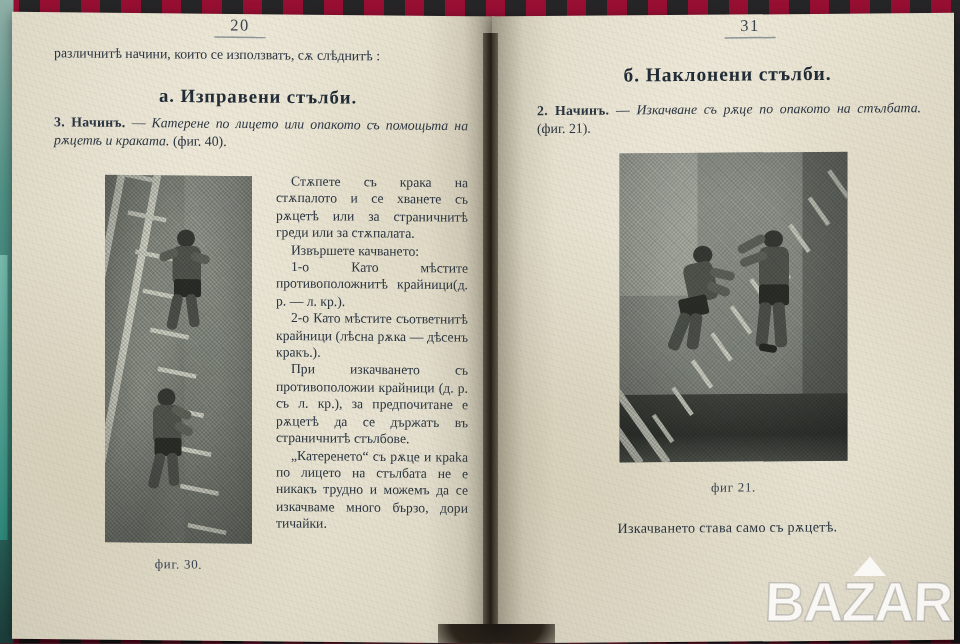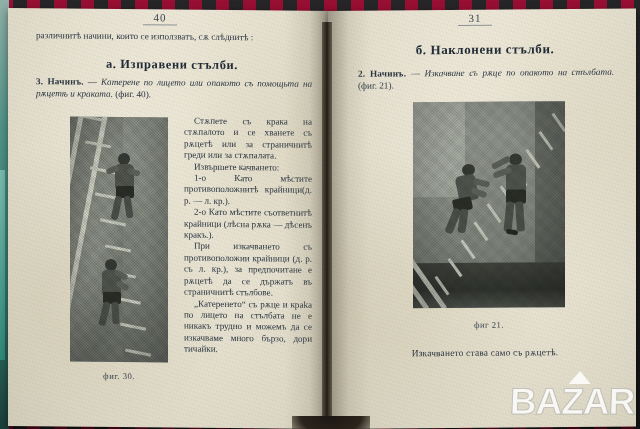--- a/index.html
+++ b/index.html
@@ -165,21 +165,21 @@
   <div class="fabric-dark"></div>
   <div class="teal-strip"></div>
   <div class="teal-strip2"></div>
 
   <div class="book">
 
     <div class="page page-left">
       <div class="grain"></div>
 
       <div class="pgnum" style="left:128px;top:2px;width:48px;">
-        <span>40</span>
+        <span>20</span>
         <span class="rule"></span>
       </div>
 
       <div class="col lead" style="left:28px;top:22px;width:272px;">различнитѣ начини, които се използватъ, сѫ слѣднитѣ :</div>
 
       <div class="col head" style="left:28px;top:48px;width:272px;">а. Изправени стълби.</div>
 
       <div class="col lead" style="left:28px;top:68px;width:276px;">
         <b>3. Начинъ.</b>
         <span>—</span>
@@ -242,21 +242,21 @@
         <p>При изкачването съ противоположии крайници (д. р. съ л. кр.), за предпочитане е рѫцетѣ да се държатъ въ страничнитѣ стълбове.</p>
         <p>„Катеренето“ съ рѫце и краka по лицето на стълбата не е никакъ трудно и можемъ да се изкачваме много бързо, дори тичайки.</p>
       </div>
 
       <div class="gutter"></div>
     </div>
 
     <div class="page page-right">
       <div class="grain"></div>
 
-      <div class="pgnum" style="left:123px;top:2px;width:48px;">
+      <div class="pgnum" style="left:148px;top:2px;width:48px;">
         <span>31</span>
         <span class="rule"></span>
       </div>
 
       <div class="col head" style="left:30px;top:32px;width:254px;font-size:13px;">б. Наклонени стълби.</div>
 
       <div class="col lead" style="left:30px;top:58px;width:256px;">
         <b>2. Начинъ.</b>
         <span>—</span>
         <i>Изкачване съ рѫце по опакото на стълбата.</i>

